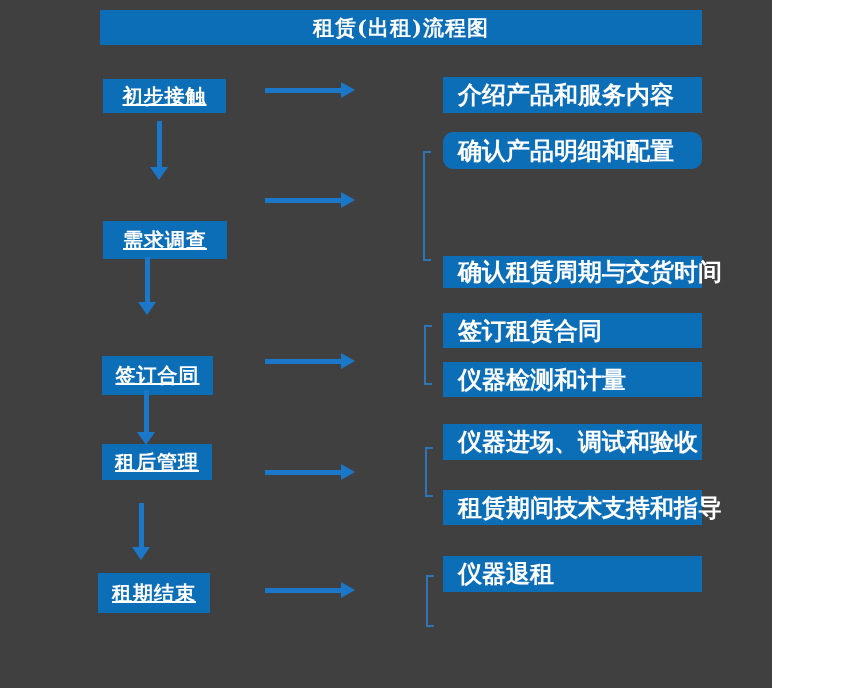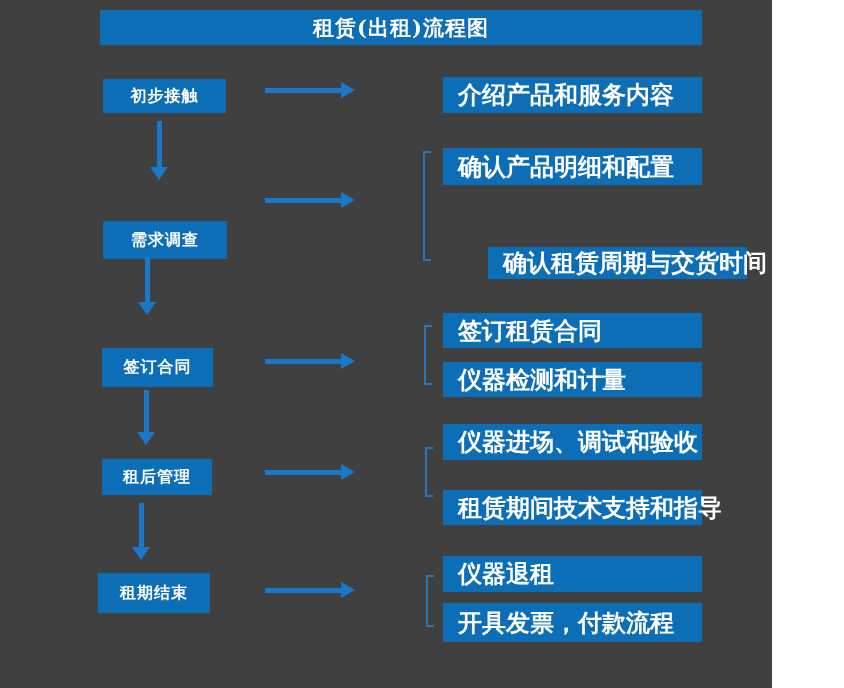--- a/index.html
+++ b/index.html
@@ -21,22 +21,23 @@
     white-space:nowrap;
   }
   .title-bar{
     left:100px;top:10px;width:602px;height:35px;
     justify-content:center;
     font-size:21px;
     letter-spacing:1px;
   }
   .left-box{
     justify-content:center;
-    font-size:16px;
+    font-size:20px;
     letter-spacing:1px;
+    text-decoration:underline;
   }
   .right-box{
     left:443px;width:259px;
     justify-content:flex-start;
     padding-left:15px;
     font-size:24px;
   }
   .hshaft{position:absolute;height:5px;background:#1B78C8;}
   .hhead{
     position:absolute;width:0;height:0;
@@ -61,37 +62,36 @@
 </style>
 </head>
 <body>
 
 <div class="stage">
 
   <div class="box title-bar">租赁(出租)流程图</div>
 
   <div class="box left-box" style="left:103px;top:79px;width:123px;height:34px;">初步接触</div>
   <div class="box left-box" style="left:103px;top:185px;width:124px;height:38px;margin-top:36px;">需求调查</div>
-  <div class="box left-box" style="left:102px;top:348px;width:111px;height:39px;">签订合同</div>
-  <div class="box left-box" style="left:102px;top:459px;width:110px;height:36px;">租后管理</div>
+  <div class="box left-box" style="left:102px;top:356px;width:111px;height:39px;">签订合同</div>
+  <div class="box left-box" style="left:102px;top:444px;width:110px;height:36px;">租后管理</div>
   <div class="box left-box" style="left:98px;top:573px;width:112px;height:40px;">租期结束</div>
 
   <div class="box right-box" style="top:77px;height:36px;">介绍产品和服务内容</div>
 
-  <div class="box right-box" style="top:148px;height:37px;">确认产品明细和配置</div>
-  <div class="box right-box" style="top:247px;height:32px;margin-left:45px;">确认租赁周期与交货时间</div>
+  <div class="box right-box" style="top:132px;height:37px;border-radius:10px;">确认产品明细和配置</div>
+  <div class="box right-box" style="top:256px;height:32px;">确认租赁周期与交货时间</div>
 
   <div class="box right-box" style="top:313px;height:35px;">签订租赁合同</div>
   <div class="box right-box" style="top:362px;height:35px;">仪器检测和计量</div>
 
   <div class="box right-box" style="top:424px;height:36px;">仪器进场、调试和验收</div>
   <div class="box right-box" style="top:490px;height:35px;">租赁期间技术支持和指导</div>
 
   <div class="box right-box" style="top:556px;height:36px;">仪器退租</div>
-  <div class="box right-box" style="top:603px;height:39px;">开具发票，付款流程</div>
 
   <div>
     <div class="hshaft" style="left:265px;top:88px;width:77px;"></div>
     <div class="hhead" style="left:341px;top:82px;"></div>
   </div>
   <div>
     <div class="hshaft" style="left:265px;top:198px;width:77px;"></div>
     <div class="hhead" style="left:341px;top:192px;"></div>
   </div>
   <div>

